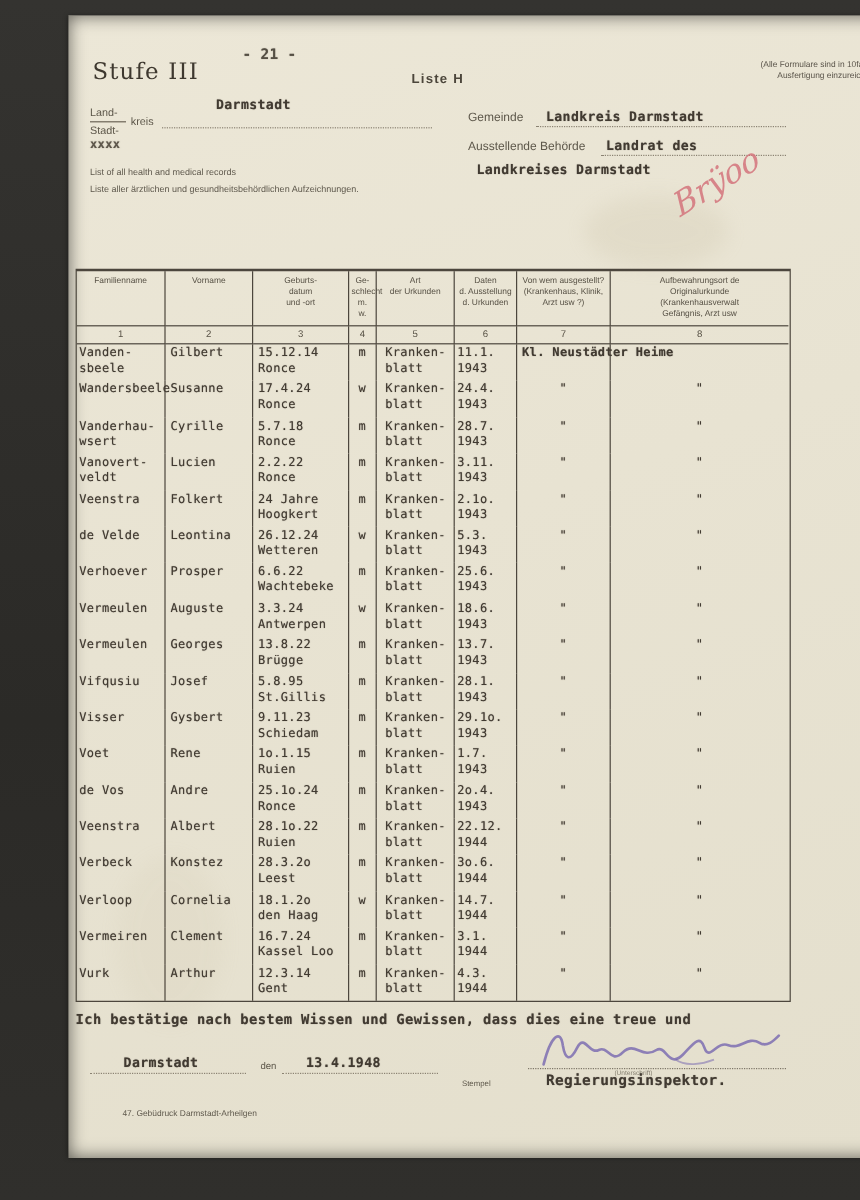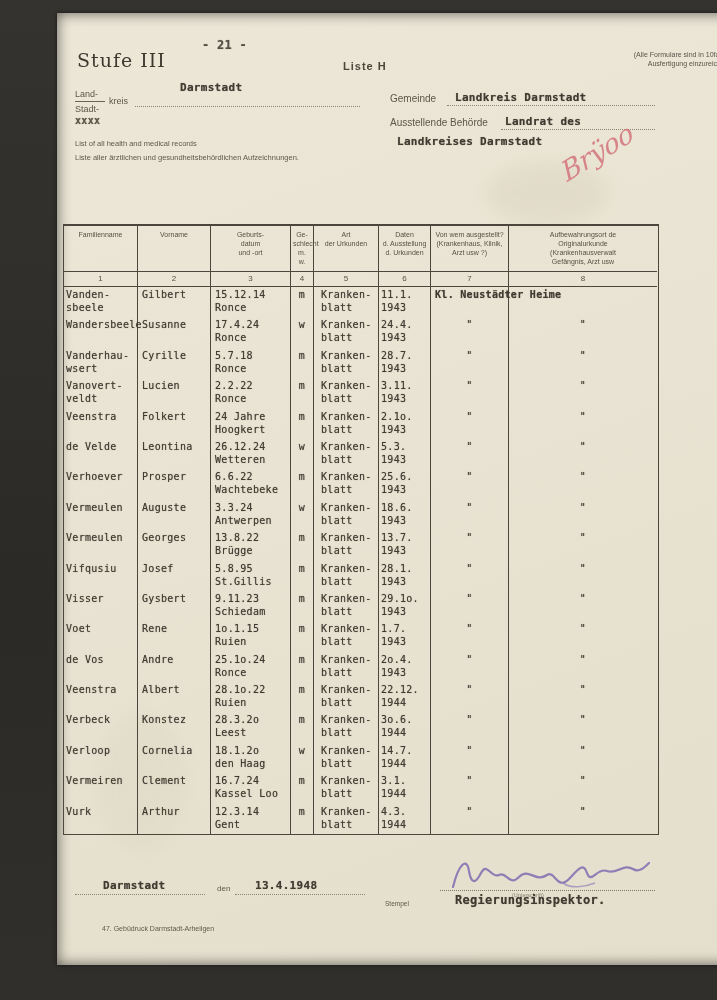--- a/index.html
+++ b/index.html
@@ -372,20 +372,21 @@
           <div class="cell typed c4">m</div>
           <div class="cell typed c5">Kranken-
 blatt</div>
           <div class="cell typed c6">4.3.
 1944</div>
           <div class="cell typed c7">"</div>
           <div class="cell typed c8">"</div>
         </div>
     </div>
 
+    <div class="abs typed" id="cert1">Ich bestätige nach bestem Wissen und Gewissen, dass dies eine treue und</div>
 
     <div class="abs dotted" id="place-line">
       <span class="abs typed" id="place-value">Darmstadt</span>
     </div>
     <div class="abs print" id="den-label">den</div>
     <div class="abs dotted" id="date-line">
       <span class="abs typed" id="date-value">13.4.1948</span>
     </div>
     <div class="abs print" id="stempel-label">Stempel</div>
 

